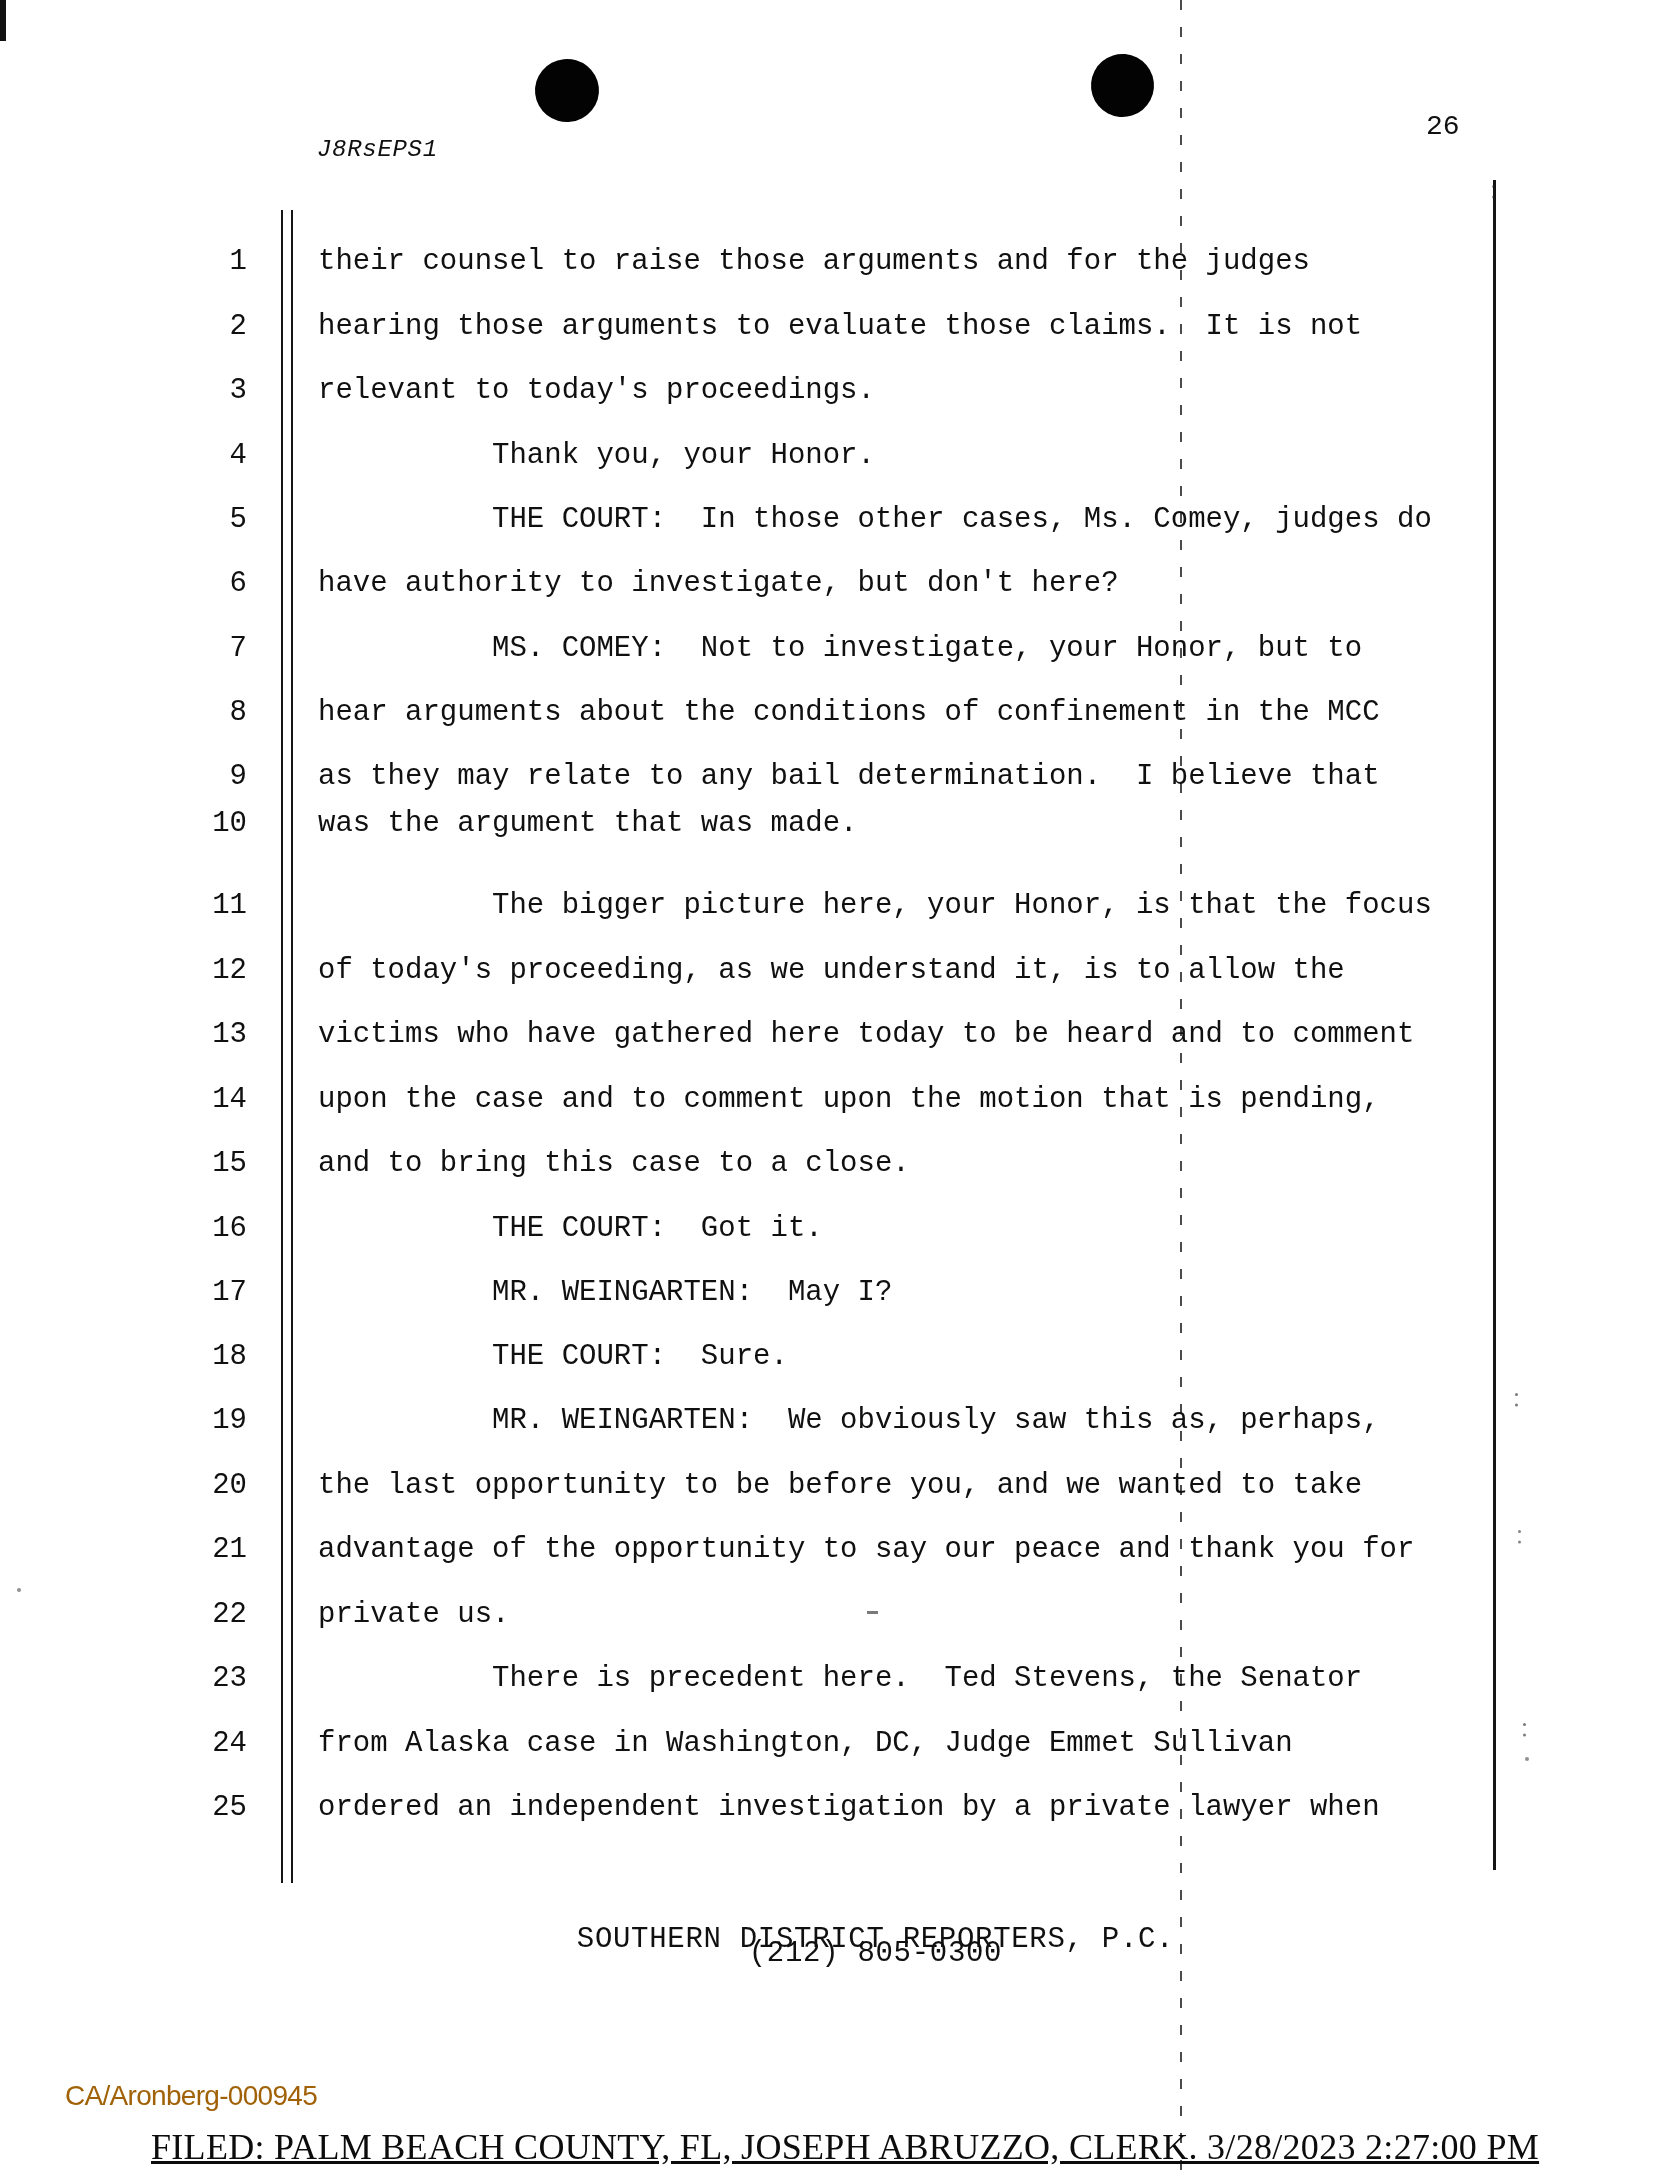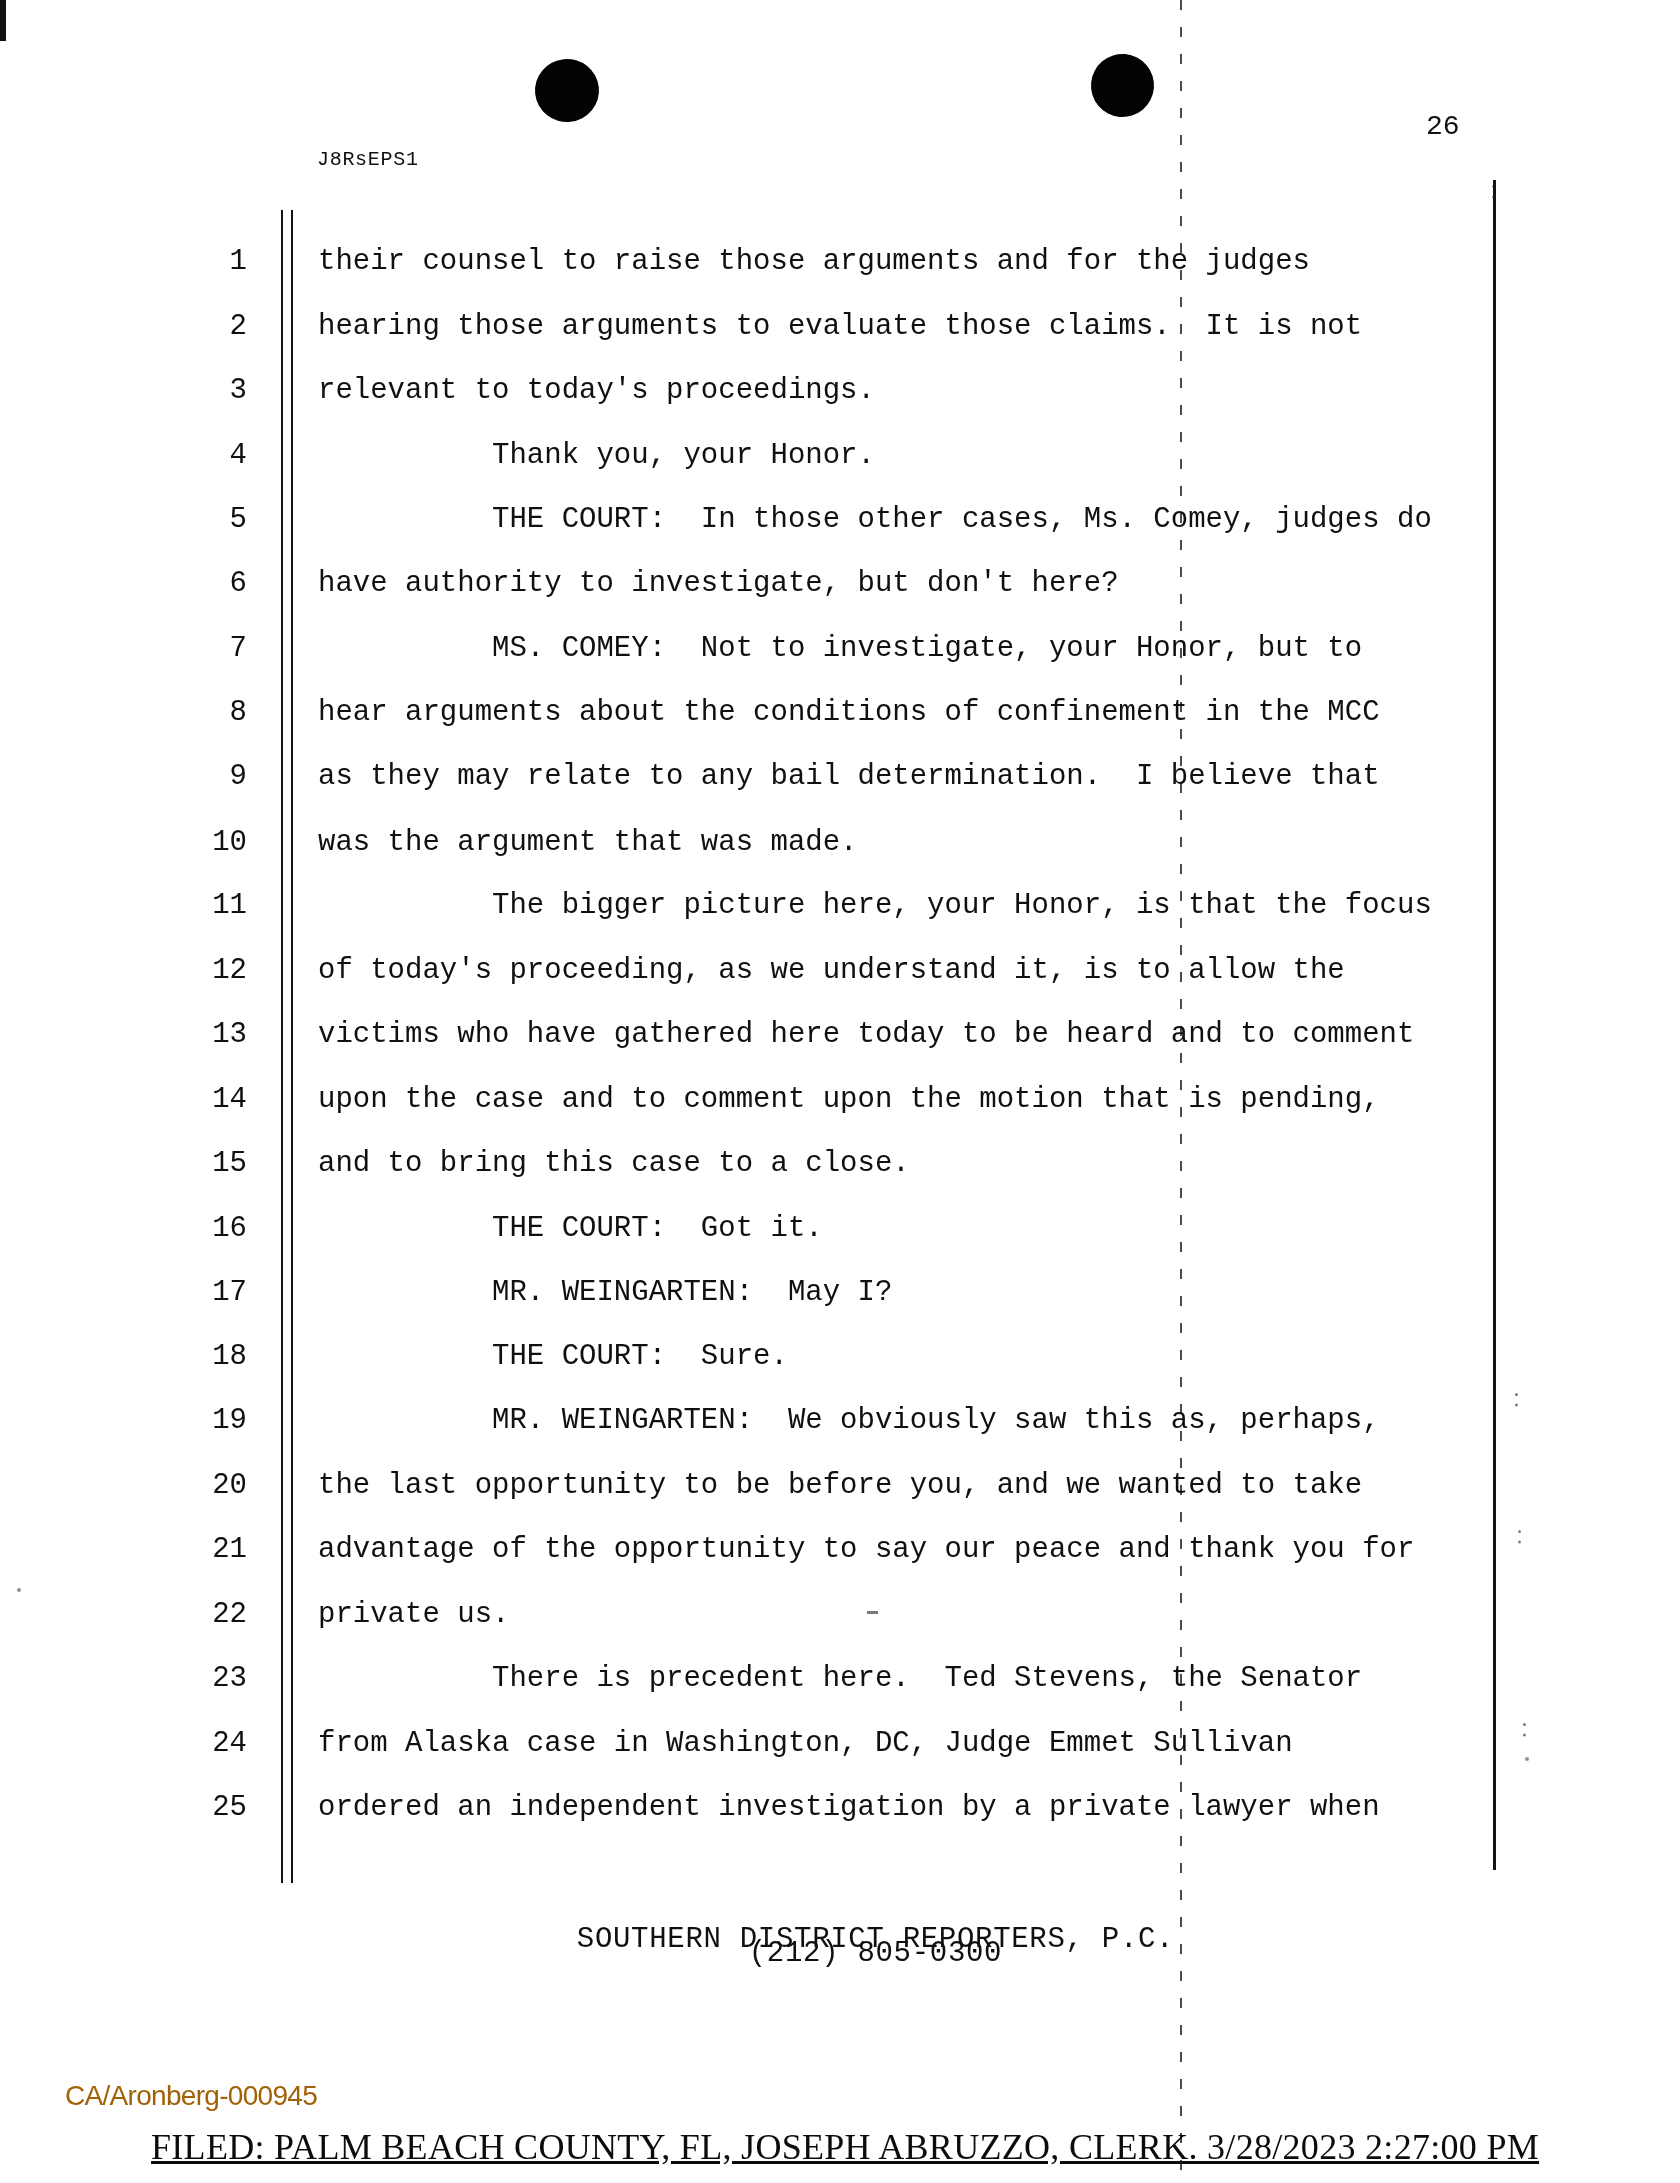--- a/index.html
+++ b/index.html
@@ -21,21 +21,21 @@
     border-left:2.6px solid #151515;border-right:2.6px solid #151515;
   }
   .right-rule{position:absolute;left:1493px;top:180px;height:1690px;width:2.6px;background:#151515;}
   .dashed-rule{
     position:absolute;left:1180px;top:0;height:2183px;width:2px;
     background:repeating-linear-gradient(to bottom,#2b2b2b 0px,#2b2b2b 10px,transparent 10px,transparent 27px);
     opacity:.85;
   }
   
   .page-number{position:absolute;left:1426px;top:111px;font-size:28px;text-align:right;}
-  .header-id{position:absolute;left:317px;top:148px;font-size:20px;letter-spacing:0.7px;}
+  .header-id{position:absolute;left:317px;top:136px;font-size:24px;letter-spacing:0.7px;font-style:italic;}
   
   #lines{position:absolute;left:0;top:0;width:100%;}
   .t-row{position:absolute;left:0;width:100%;height:65px;}
   .t-num{
     position:absolute;left:155px;width:92px;text-align:right;
     font-size:29px;white-space:pre;
   }
   .t-text{position:absolute;left:318px;font-size:29px;white-space:pre;}
   
   .footer{position:absolute;left:281px;width:1189px;text-align:center;font-size:29px;}
@@ -116,21 +116,21 @@
     <div class="t-row" style="top: 696px;">
       <span class="t-num">8</span>
       <span class="t-text">hear arguments about the conditions of confinement in the MCC</span>
     </div>
 
     <div class="t-row" style="top: 760px;">
       <span class="t-num">9</span>
       <span class="t-text">as they may relate to any bail determination.  I believe that</span>
     </div>
 
-    <div class="t-row" style="top: 826px;">
+    <div class="t-row" style="top: 807px;">
       <span class="t-num">10</span>
       <span class="t-text">was the argument that was made.</span>
     </div>
 
     <div class="t-row" style="top: 889px;">
       <span class="t-num">11</span>
       <span class="t-text">          The bigger picture here, your Honor, is that the focus</span>
     </div>
 
     <div class="t-row" style="top: 954px;">

